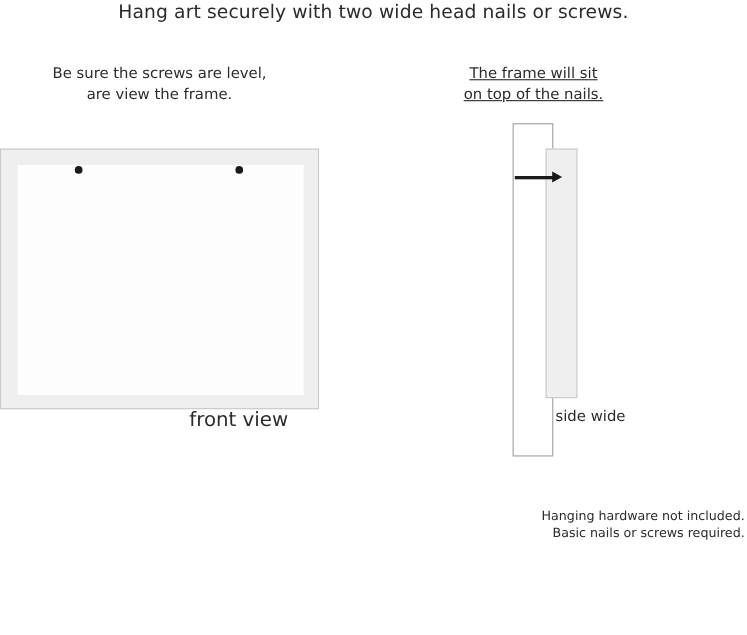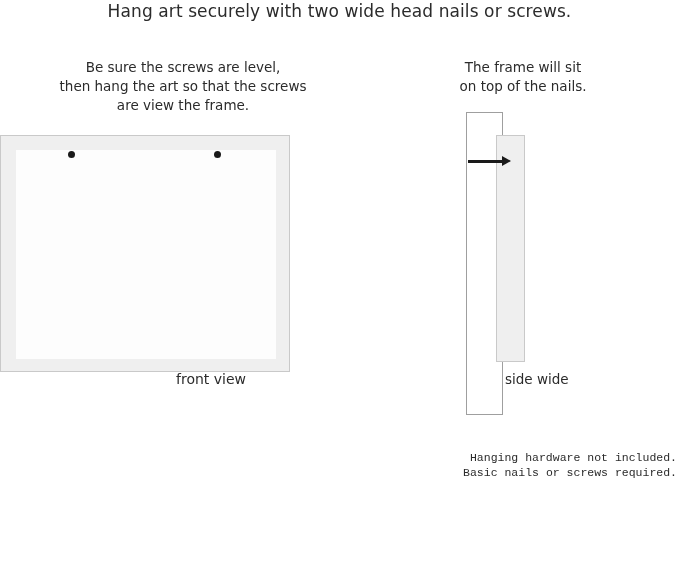--- a/index.html
+++ b/index.html
@@ -34,31 +34,31 @@
     letter-spacing: 0.1px;
   }
 
   
   .caption {
     position: absolute;
     text-align: center;
     font-size: 13.5px;
     line-height: 19px;
     color: #2b2b2b;
-    margin-left: 38px;
   }
   .caption-left {
     left: 0px;
     top: 58px;
     width: 290px;
   }
   .caption-right {
     left: 390px;
     top: 58px;
     width: 190px;
+    text-decoration: underline;
   }
 
   
   .front-frame {
     position: absolute;
     left: 0px;
     top: 135px;
     width: 290px;
     height: 237px;
     background: #efefef;
@@ -79,25 +79,25 @@
     width: 7px;
     height: 7px;
     border-radius: 50%;
     background: #1a1a1a;
   }
   .screw-left  { left: 68px;  top: 151px; }
   .screw-right { left: 214px; top: 151px; }
 
   .label-front-view {
     position: absolute;
-    left: 176px;
+    left: 162px;
     top: 371px;
     width: 110px;
-    text-align: left;
-    font-size: 14px;
+    text-align: center;
+    font-size: 18px;
     color: #2b2b2b;
   }
 
   
   .side-wall {
     position: absolute;
     left: 466px;
     top: 112px;
     width: 37px;
     height: 303px;
@@ -140,39 +140,37 @@
     width: 110px;
     text-align: left;
     font-size: 13.5px;
     color: #2b2b2b;
   }
 
   
   .footer {
     position: absolute;
     right: 2px;
-    bottom: 20px;
+    bottom: 8px;
     width: 420px;
     text-align: right;
     font-size: 11.5px;
     line-height: 15px;
     color: #2b2b2b;
-    font-family: Liberation Mono, monospace;
   }
 </style>
 </head>
 <body>
 
 <div class="page">
 
   <div class="headline">Hang art securely with two wide head nails or screws.</div>
 
   <div class="caption caption-left">
     <div>Be sure the screws are level,</div>
-    <div>then hang the art so that the screws</div>
     <div>are view the frame.</div>
   </div>
 
   <div class="caption caption-right">
     <div>The frame will sit</div>
     <div>on top of the nails.</div>
   </div>
 
   <div class="front-frame">
     <div class="front-mat"></div>

